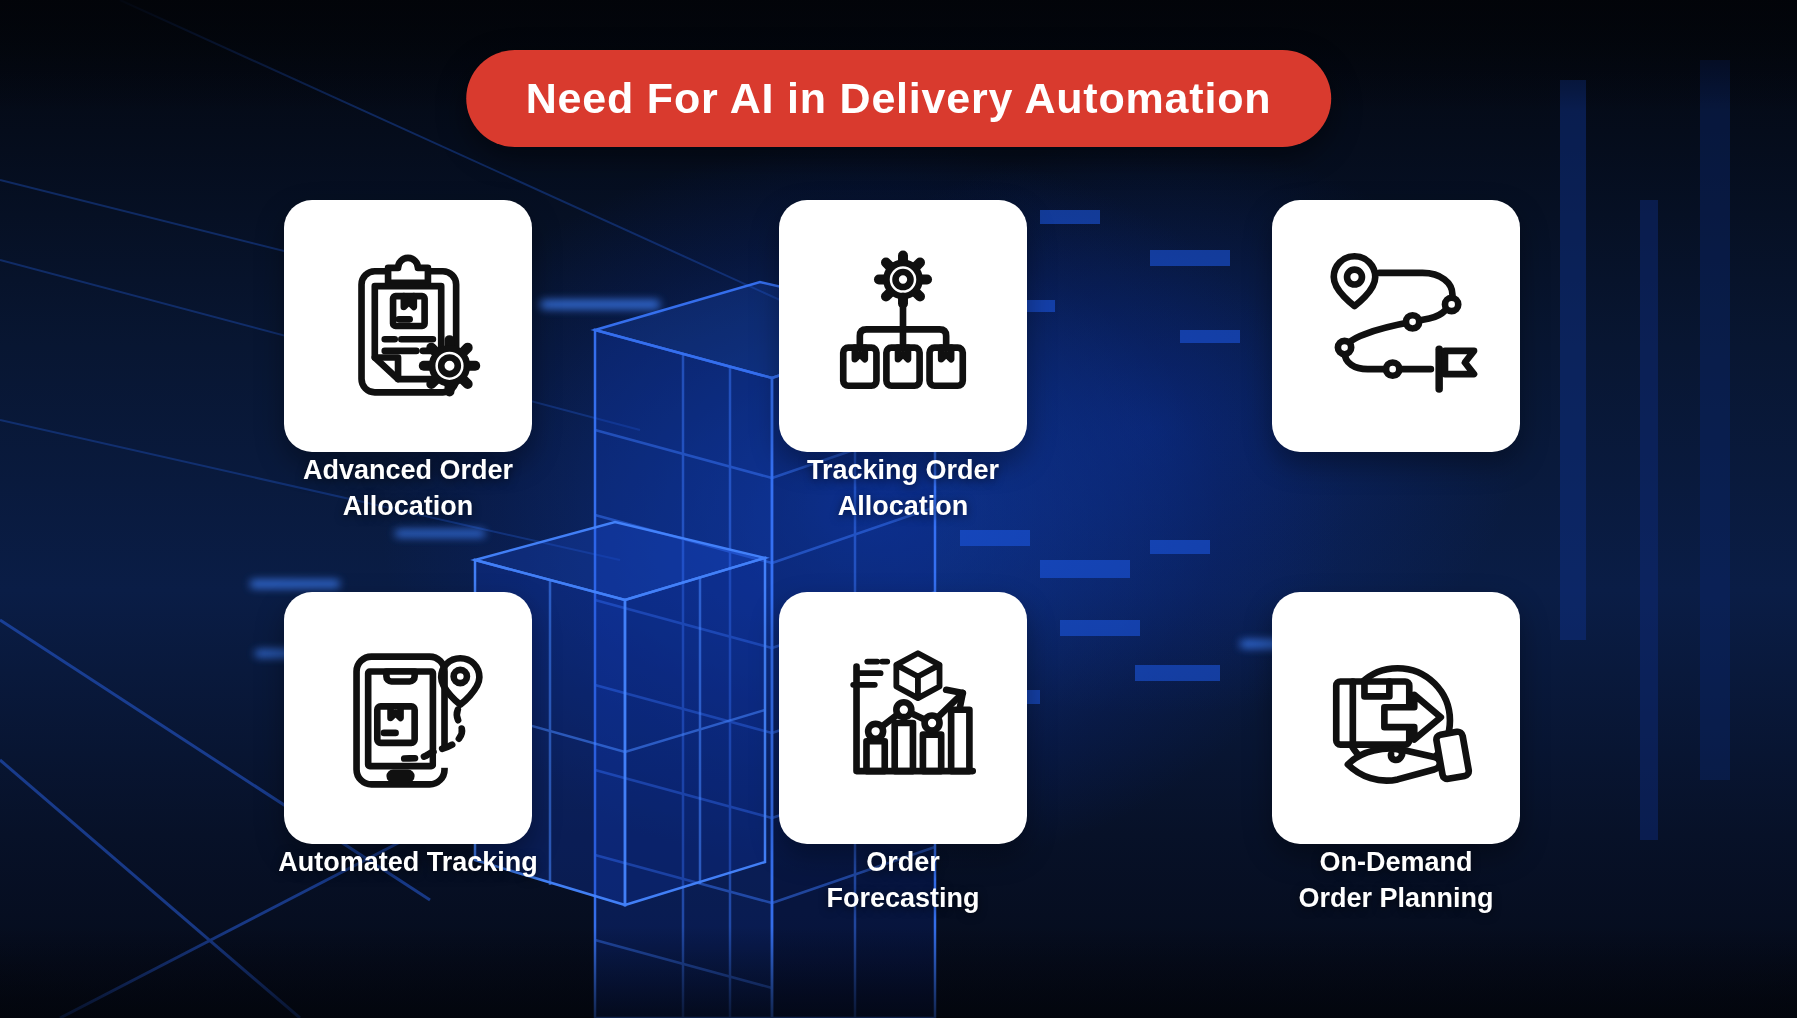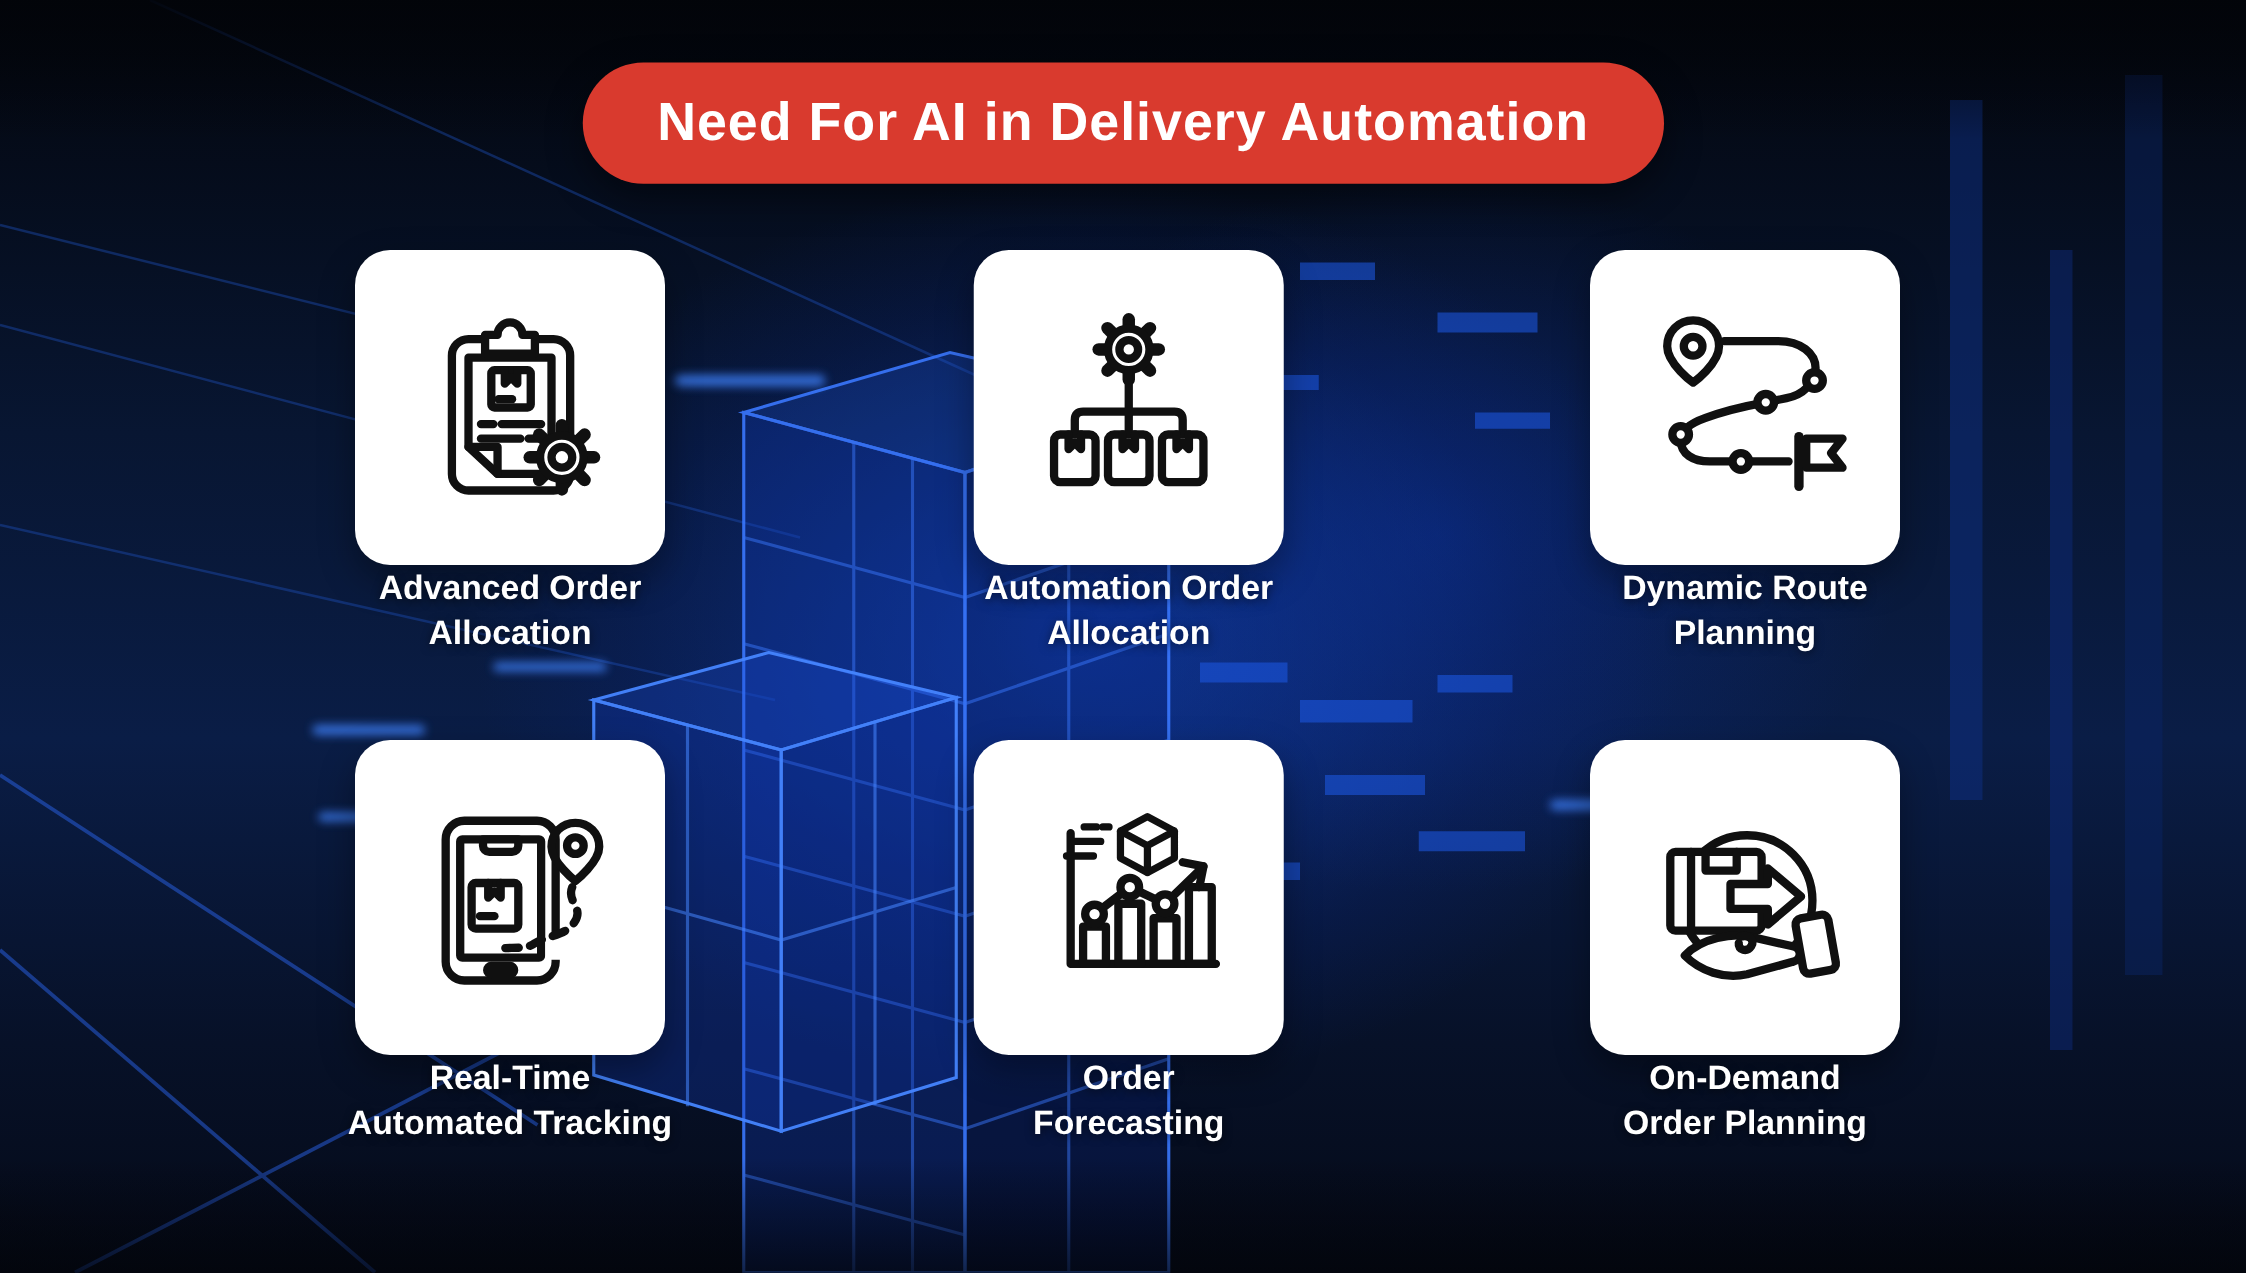--- a/index.html
+++ b/index.html
@@ -179,63 +179,58 @@
         <path d="M100,64 V126 M48,126 V112 Q48,104 56,104 H144 Q152,104 152,112 V126"></path>
         <rect class="wfill" x="28" y="126" width="40" height="46" rx="6"></rect>
         <path d="M42,126 V140 L48,134 L54,140 V126"></path>
         <rect class="wfill" x="80" y="126" width="40" height="46" rx="6"></rect>
         <path d="M94,126 V140 L100,134 L106,140 V126"></path>
         <rect class="wfill" x="132" y="126" width="40" height="46" rx="6"></rect>
         <path d="M146,126 V140 L152,134 L158,140 V126"></path>
       </svg>
     </div>
     <div class="label">
-      <div>Automation Order</div>
+      <div>Tracking Order</div>
       <div>Allocation</div>
     </div>
   </div>
 
   <div class="cell c3 r1">
     <div class="card">
       <svg class="icon" viewBox="0 0 200 200">
         <path d="M50,16 C36,16 25,27 25,41 C25,58 50,76 50,76 C50,76 75,58 75,41 C75,27 64,16 50,16 Z"></path>
         <circle cx="50" cy="41" r="9"></circle>
         <path d="M80,36 H132 C154,36 168,48 168,62 C168,76 156,88 140,91 L120,95 C98,99 78,104 62,110 C48,115 38,122 38,131 C38,145 50,152 66,152 H142"></path>
         <circle class="wfill" cx="167" cy="74" r="8"></circle>
         <circle class="wfill" cx="120" cy="95" r="8"></circle>
         <circle class="wfill" cx="38" cy="126" r="8"></circle>
         <circle class="wfill" cx="96" cy="152" r="8"></circle>
         <path class="t9" d="M152,128 V176"></path>
         <path class="wfill" d="M159,130 H194 L183,144 L194,158 H159 Z"></path>
       </svg>
-    </div>
-    <div class="label">
-      <div>Dynamic Route</div>
-      <div>Planning</div>
     </div>
   </div>
 
   <div class="cell c1 r2">
     <div class="card">
       <svg class="icon" viewBox="0 0 200 200">
         <rect x="38" y="26" width="106" height="154" rx="18"></rect>
         <rect x="52" y="44" width="78" height="114" rx="2"></rect>
         <path class="wfill" d="M74,44 V50 A6,6 0 0 0 80,56 H102 A6,6 0 0 0 108,50 V44 Z"></path>
         <rect x="78" y="166" width="26" height="8" rx="4"></rect>
         <rect x="63" y="86" width="45" height="44" rx="4"></rect>
         <path d="M79,86 V100 L85,94 L91,100 V86"></path>
         <path d="M71,118 H85"></path>
         <rect class="mask" x="134" y="138" width="20" height="22"></rect>
         <path d="M163,28 C150,28 140,38 140,51 C140,66 163,84 163,84 C163,84 186,66 186,51 C186,38 176,28 163,28 Z"></path>
         <circle cx="163" cy="50" r="8"></circle>
         <path d="M160,90 C154,104 172,110 162,124 C152,138 136,136 124,144 C116,150 104,148 92,149" stroke-dasharray="13 11"></path>
       </svg>
     </div>
     <div class="label">
-      <div>Real-Time</div>
       <div>Automated Tracking</div>
     </div>
   </div>
 
   <div class="cell c3 r2">
     <div class="card">
       <svg class="icon" viewBox="0 0 200 200">
         <circle cx="102" cy="103" r="63"></circle>
         <rect class="wfill" x="28" y="56" width="88" height="76" rx="5"></rect>
         <path d="M48,56 V132"></path>

